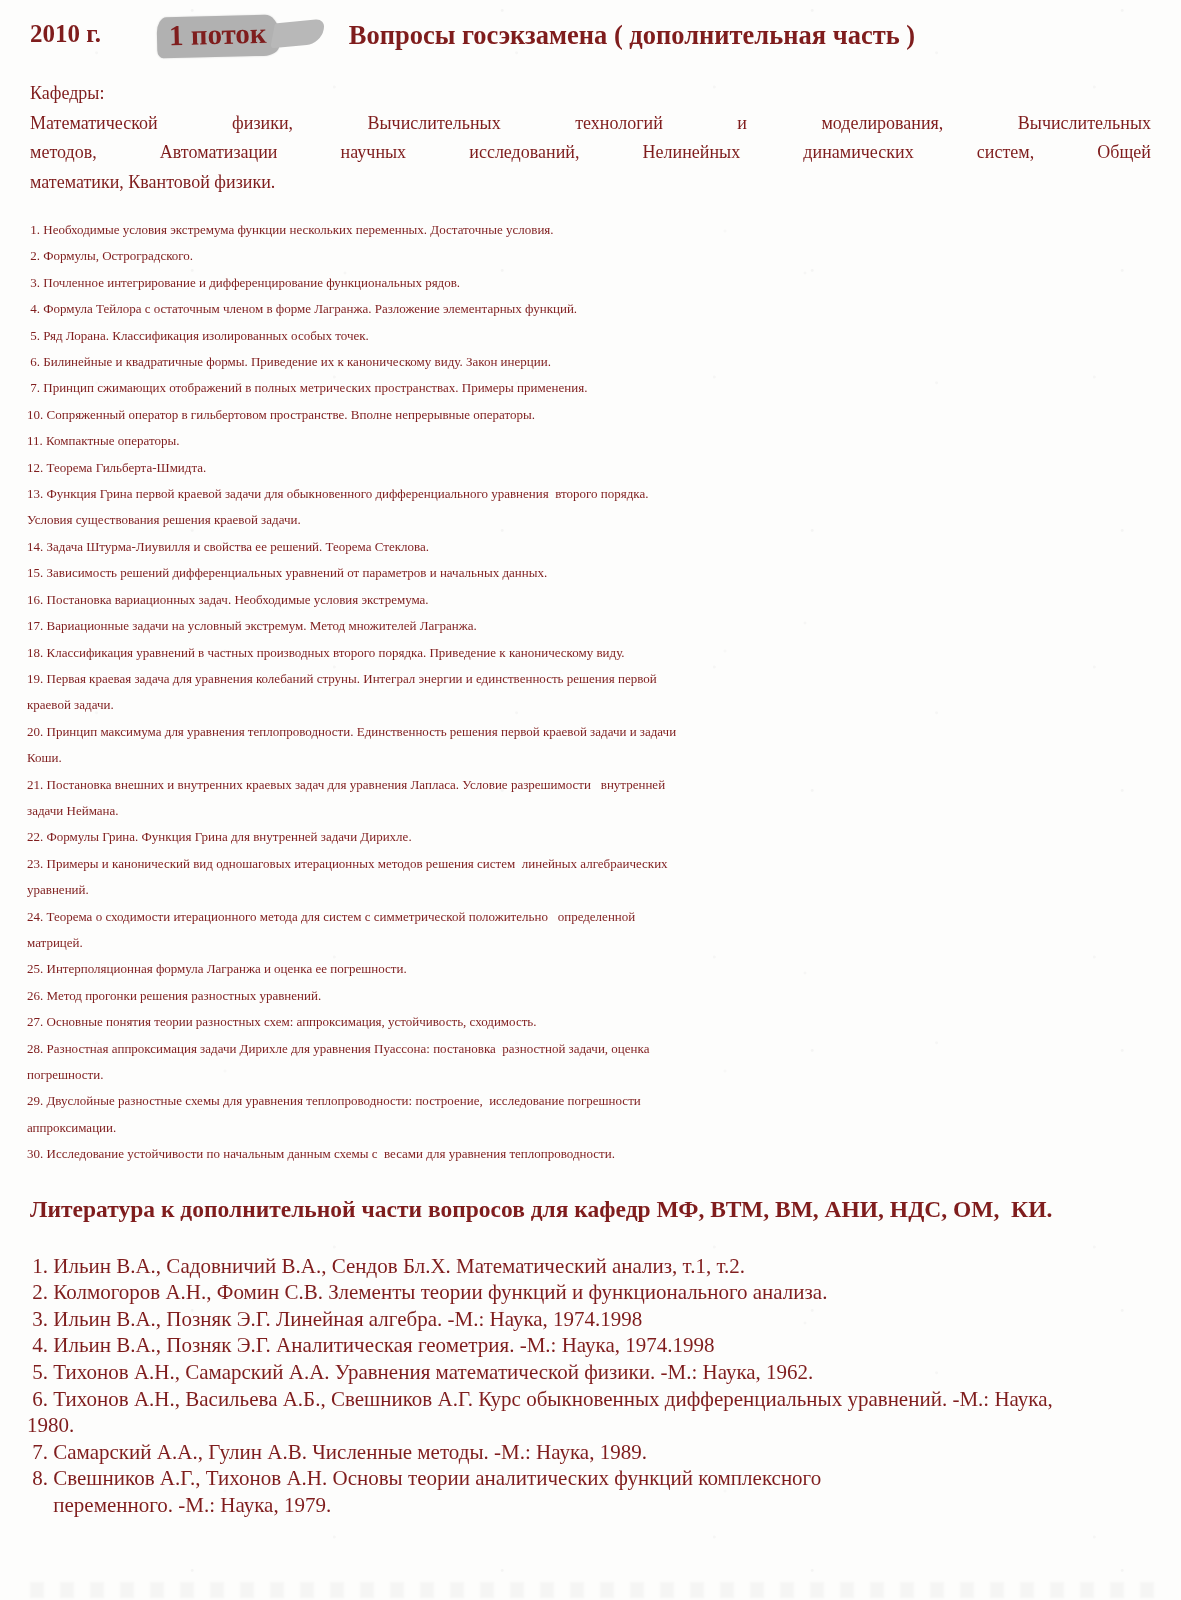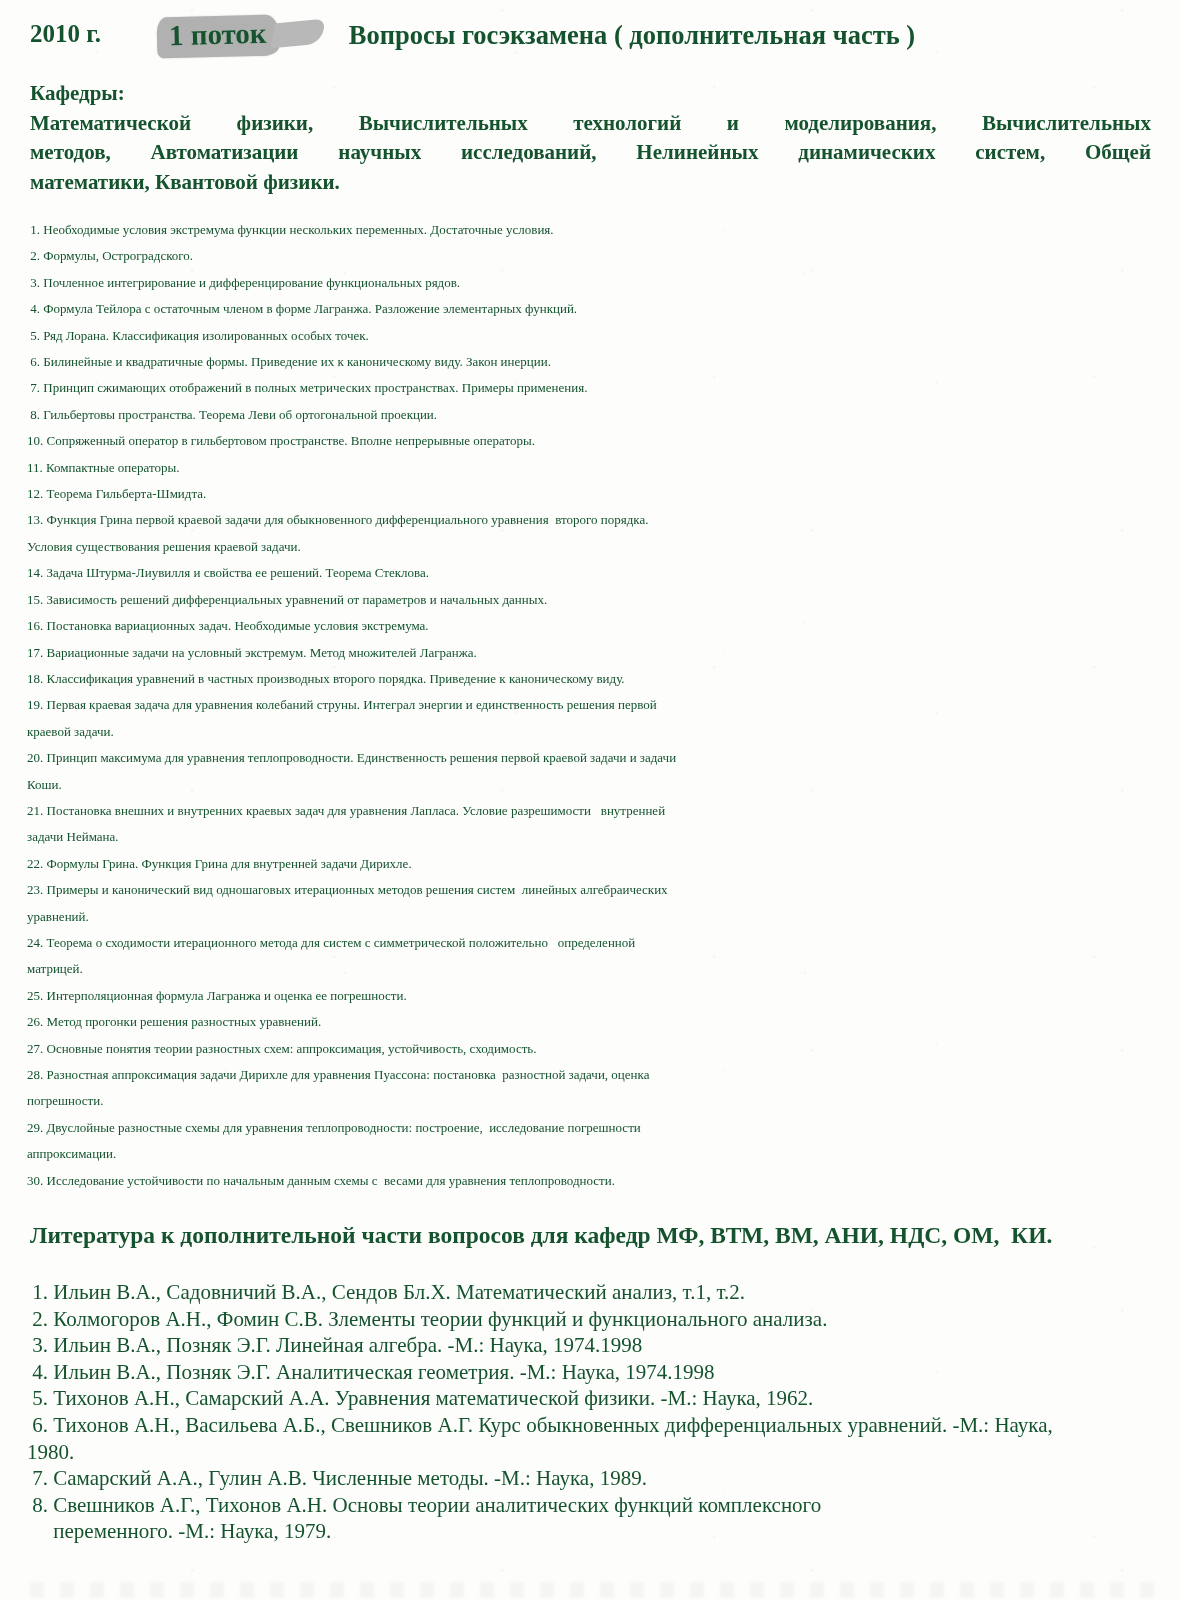--- a/index.html
+++ b/index.html
@@ -2,21 +2,21 @@
 <html><head>
 <meta charset="utf-8">
 <style>
   html, body { margin: 0; padding: 0; background: #e8e8e8; }
   .page {
     position: relative;
     width: 1181px;
     height: 1600px;
     margin: 0 auto;
     background: #fdfdfc;
-    color: #14532d;
+    color: #7f1d1d;
     font-family: "Liberation Serif", "DejaVu Serif", serif;
     overflow: hidden;
   }
   
   .page::before {
     content: "";
     position: absolute; inset: 0;
     pointer-events: none;
     background:
       radial-gradient(circle at 62% 4%, rgba(0,0,0,0.05) 0 1px, transparent 2px),
@@ -72,22 +72,22 @@
   .title {
     font-weight: bold;
     font-size: 26.5px;
     line-height: 38px;
     margin-left: 70px;
     white-space: pre;
   }
 
   .departments {
     margin: 22px 30px 12px 30px;
-    font-weight: bold;
-    font-size: 21px;
+    font-weight: normal;
+    font-size: 18px;
     line-height: 29.5px;
   }
   .departments .label { white-space: pre; }
   .dept-line {
     text-align: justify;
     white-space: pre-wrap;
   }
   .dept-line:not(:last-child) { text-align-last: justify; }
 
   .questions {
@@ -149,21 +149,20 @@
       <p class="q"> 3. Почленное интегрирование и дифференцирование функциональных рядов.</p>
 
       <p class="q"> 4. Формула Тейлора с остаточным членом в форме Лагранжа. Разложение элементарных функций.</p>
 
       <p class="q"> 5. Ряд Лорана. Классификация изолированных особых точек.</p>
 
       <p class="q"> 6. Билинейные и квадратичные формы. Приведение их к каноническому виду. Закон инерции.</p>
 
       <p class="q"> 7. Принцип сжимающих отображений в полных метрических пространствах. Примеры применения.</p>
 
-      <p class="q"> 8. Гильбертовы пространства. Теорема Леви об ортогональной проекции.</p>
 
 
       <p class="q">10. Сопряженный оператор в гильбертовом пространстве. Вполне непрерывные операторы.</p>
 
       <p class="q">11. Компактные операторы.</p>
 
       <p class="q">12. Теорема Гильберта-Шмидта.</p>
 
       <p class="q">13. Функция Грина первой краевой задачи для обыкновенного дифференциального уравнения  второго порядка.
 Условия существования решения краевой задачи.</p>

